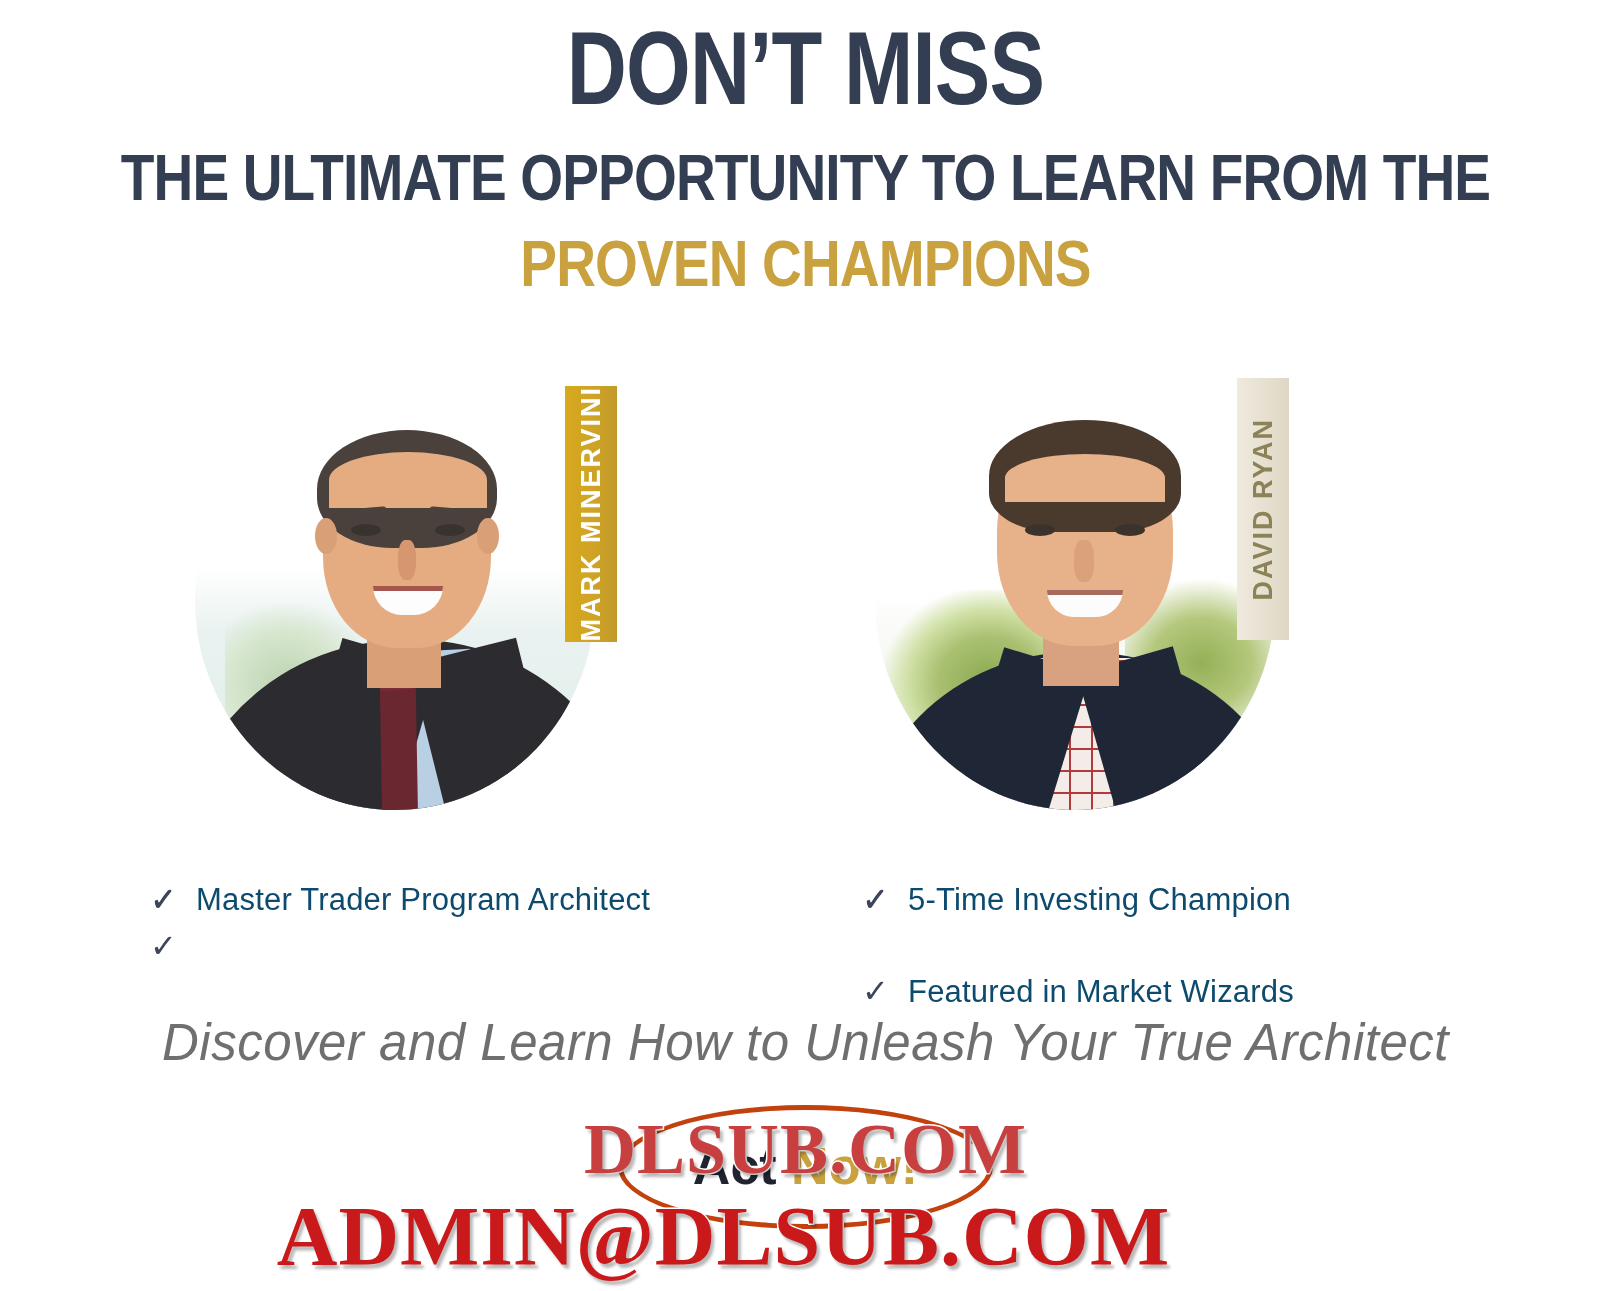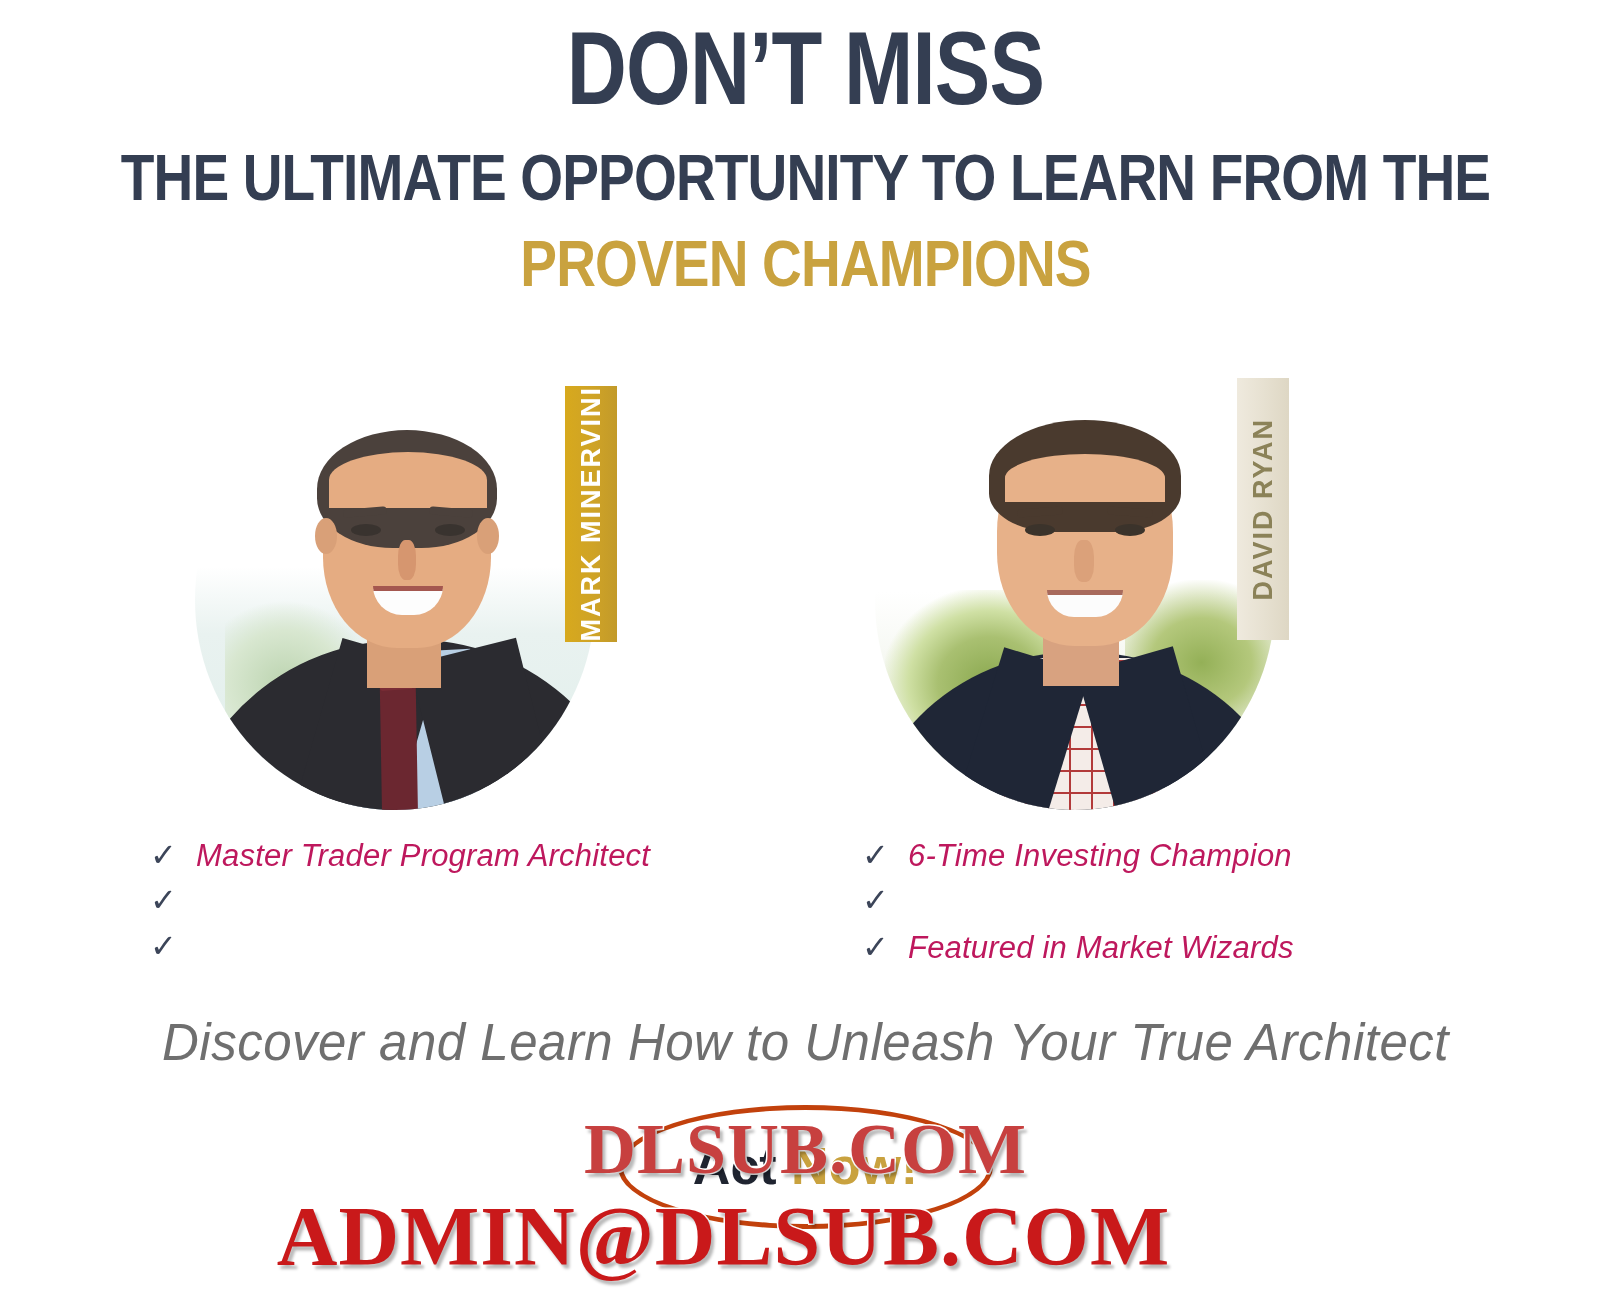--- a/index.html
+++ b/index.html
@@ -166,24 +166,24 @@
   .blist{position:absolute;}
   .blist-left{left:150px;}
   .blist-right{left:862px;}
   .brow{display:flex;align-items:baseline;height:46px;}
   .bcheck{
     width:46px;flex:0 0 46px;
     font-size:32px;color:#3c4559;line-height:1;
   }
   .btext{
     font-size:31px;
-    font-style:italic;
-    color:#be185d;
+    color:#0c4a6e;
     white-space:nowrap;
     letter-spacing:0.2px;
+    margin-top:44px;
   }
 
   
   .tagline{
     position:absolute;
     top:1013px;left:0;width:1611px;
     text-align:center;
     font-size:51px;
     font-style:italic;
     font-weight:100;
@@ -312,21 +312,21 @@
         <span class="bcheck">✓</span>
       </div>
       <div class="brow">
         <span class="bcheck">✓</span>
       </div>
     </div>
 
     <div class="blist blist-right">
       <div class="brow">
         <span class="bcheck">✓</span>
-        <span class="btext">6-Time Investing Champion</span>
+        <span class="btext">5-Time Investing Champion</span>
       </div>
       <div class="brow">
         <span class="bcheck">✓</span>
       </div>
       <div class="brow">
         <span class="bcheck">✓</span>
         <span class="btext">Featured in Market Wizards</span>
       </div>
     </div>
   </div>

